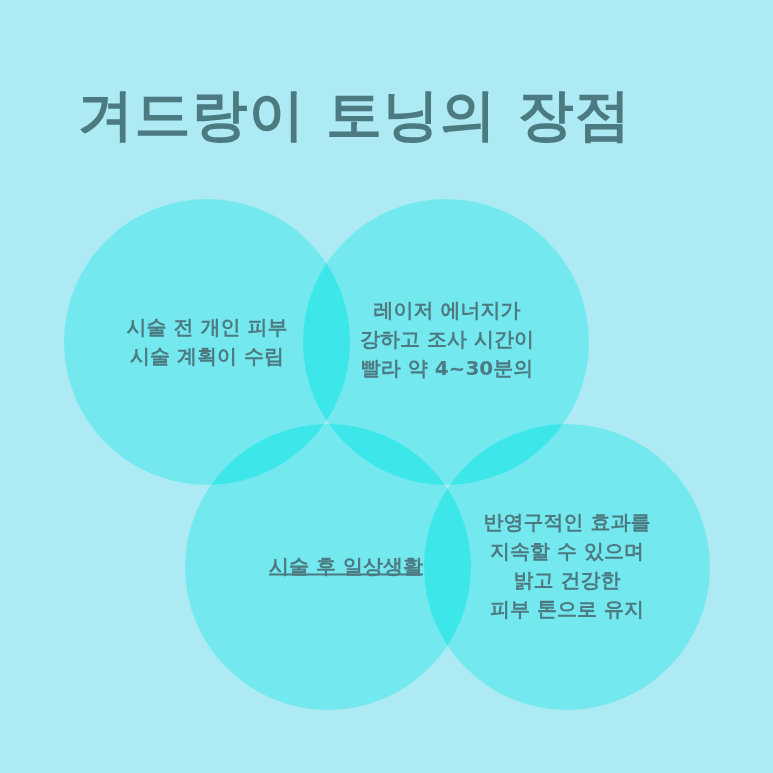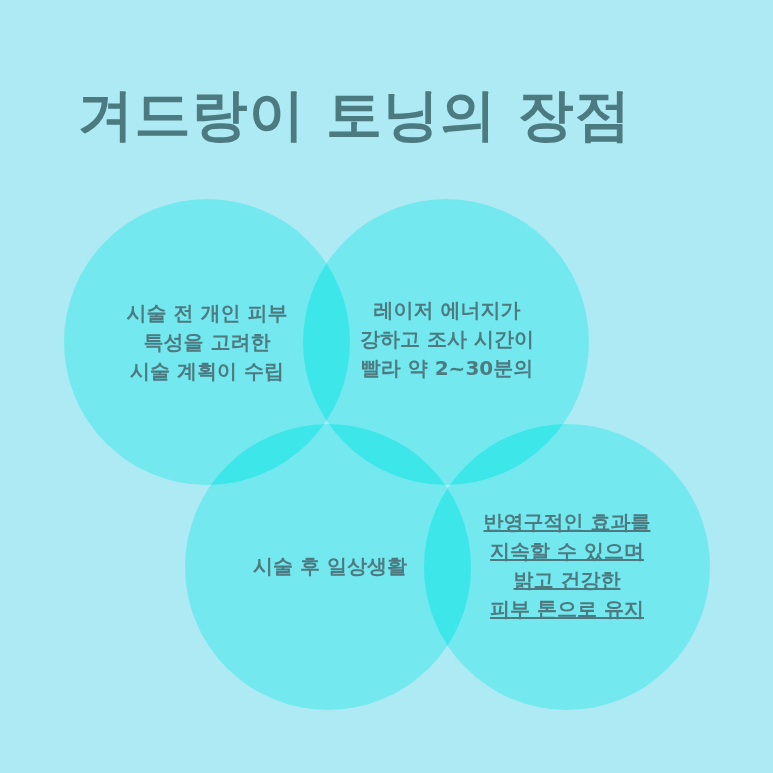--- a/index.html
+++ b/index.html
@@ -52,32 +52,31 @@
     <circle cx="446" cy="342" r="143" fill="#3ce6e9" clip-path="url(#c0)"></circle>
     <circle cx="328" cy="567" r="143" fill="#3ce6e9" clip-path="url(#c0)"></circle>
     <circle cx="328" cy="567" r="143" fill="#3ce6e9" clip-path="url(#c1)"></circle>
     <circle cx="567" cy="567" r="143" fill="#3ce6e9" clip-path="url(#c1)"></circle>
     <circle cx="567" cy="567" r="143" fill="#3ce6e9" clip-path="url(#c2)"></circle>
   </g>
 </svg>
 
 <div class="label" style="left:207px; top:342px;">
   <div>시술 전 개인 피부</div>
-  <div>특성을 고려한</div>
   <div>시술 계획이 수립</div>
 </div>
 
 <div class="label" style="left:447px; top:339px;">
   <div>레이저 에너지가</div>
   <div>강하고 조사 시간이</div>
-  <div>빨라 약 2~30분의</div>
+  <div>빨라 약 4~30분의</div>
 </div>
 
-<div class="label" style="left:330px; top:566px;">
+<div class="label" style="left:346px; top:566px;text-decoration:underline;">
   <div>시술 후 일상생활</div>
 </div>
 
-<div class="label" style="left:567px; top:566px;text-decoration:underline;">
+<div class="label" style="left:567px; top:566px;">
   <div>반영구적인 효과를</div>
   <div>지속할 수 있으며</div>
   <div>밝고 건강한</div>
   <div>피부 톤으로 유지</div>
 </div>
 
 </body></html>

